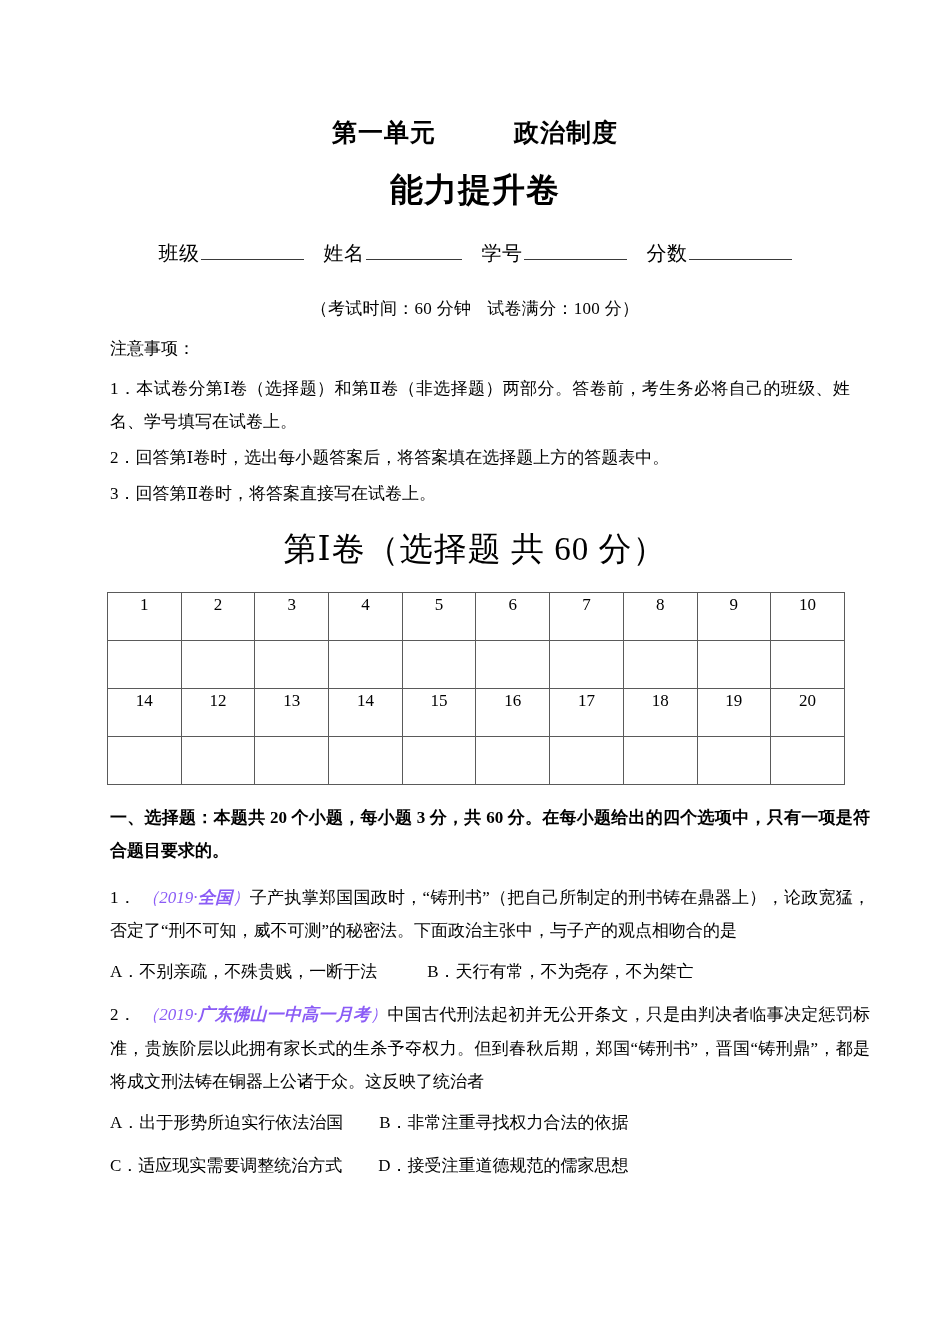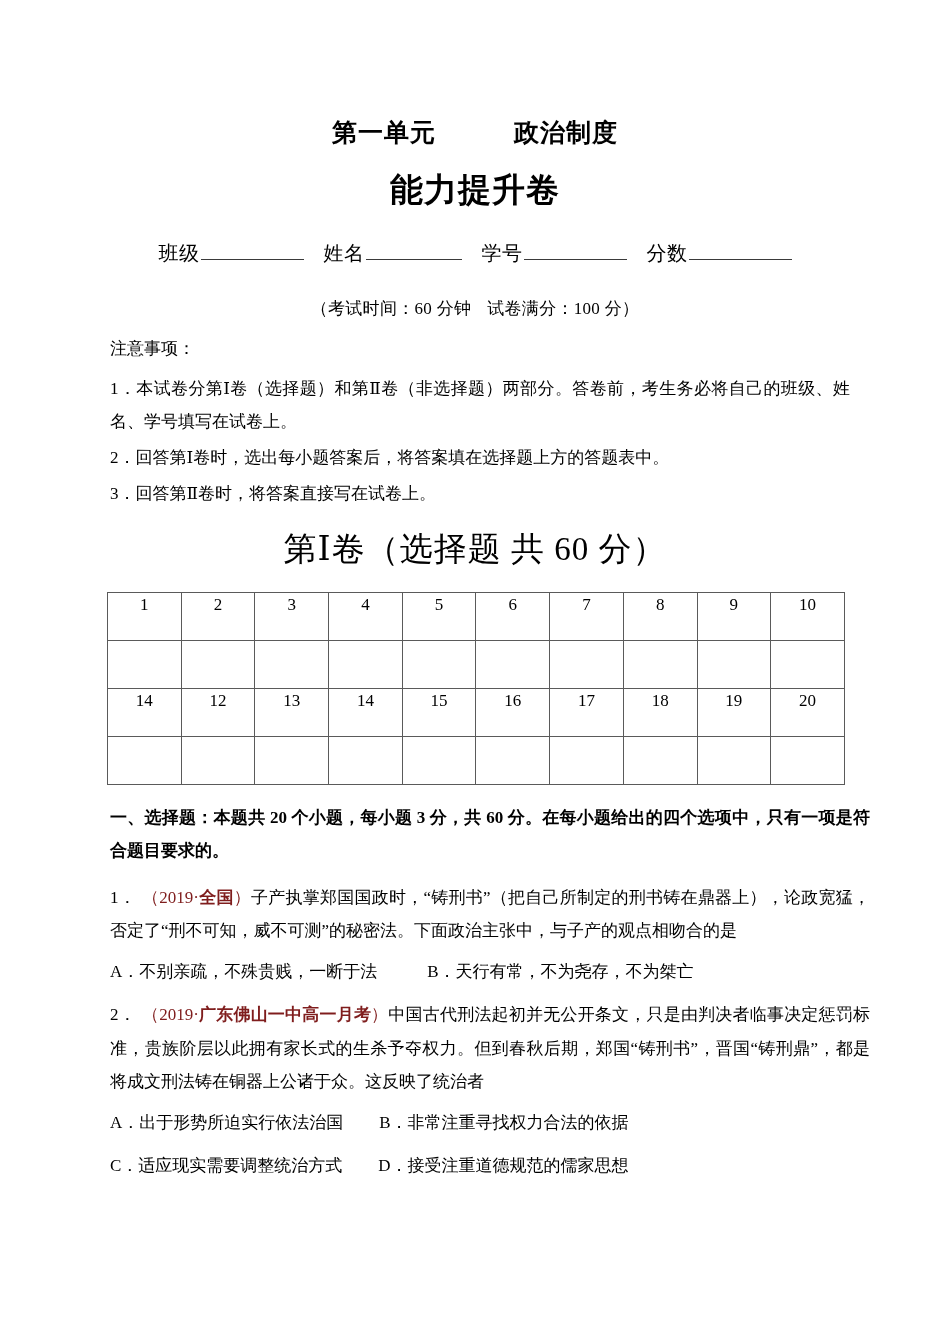--- a/index.html
+++ b/index.html
@@ -148,22 +148,23 @@
   .q-stem {
     font-size: 17px;
     line-height: 1.95;
     text-align: justify;
     margin-bottom: 8px;
   }
   .q-num {
     margin-right: 6px;
   }
   .src-tag {
-    color: #7f1d1d;
+    color: #8b5cf6;
     font-weight: 400;
+    font-style: italic;
   }
   .src-tag b {
     font-weight: 700;
   }
   .opt-row {
     font-size: 17px;
     line-height: 1.95;
     margin-bottom: 10px;
     white-space: nowrap;
   }

